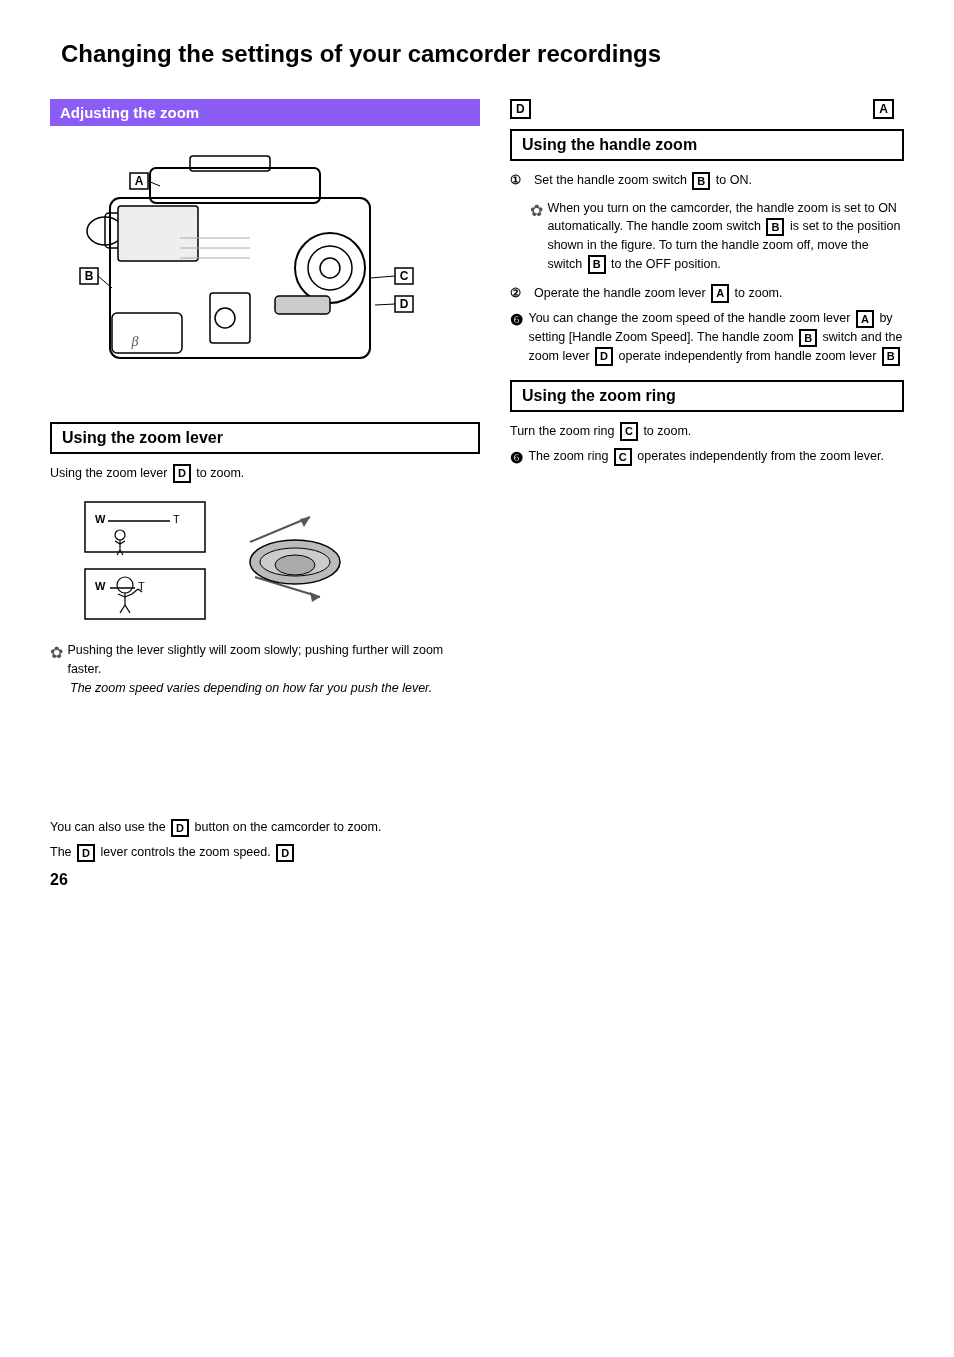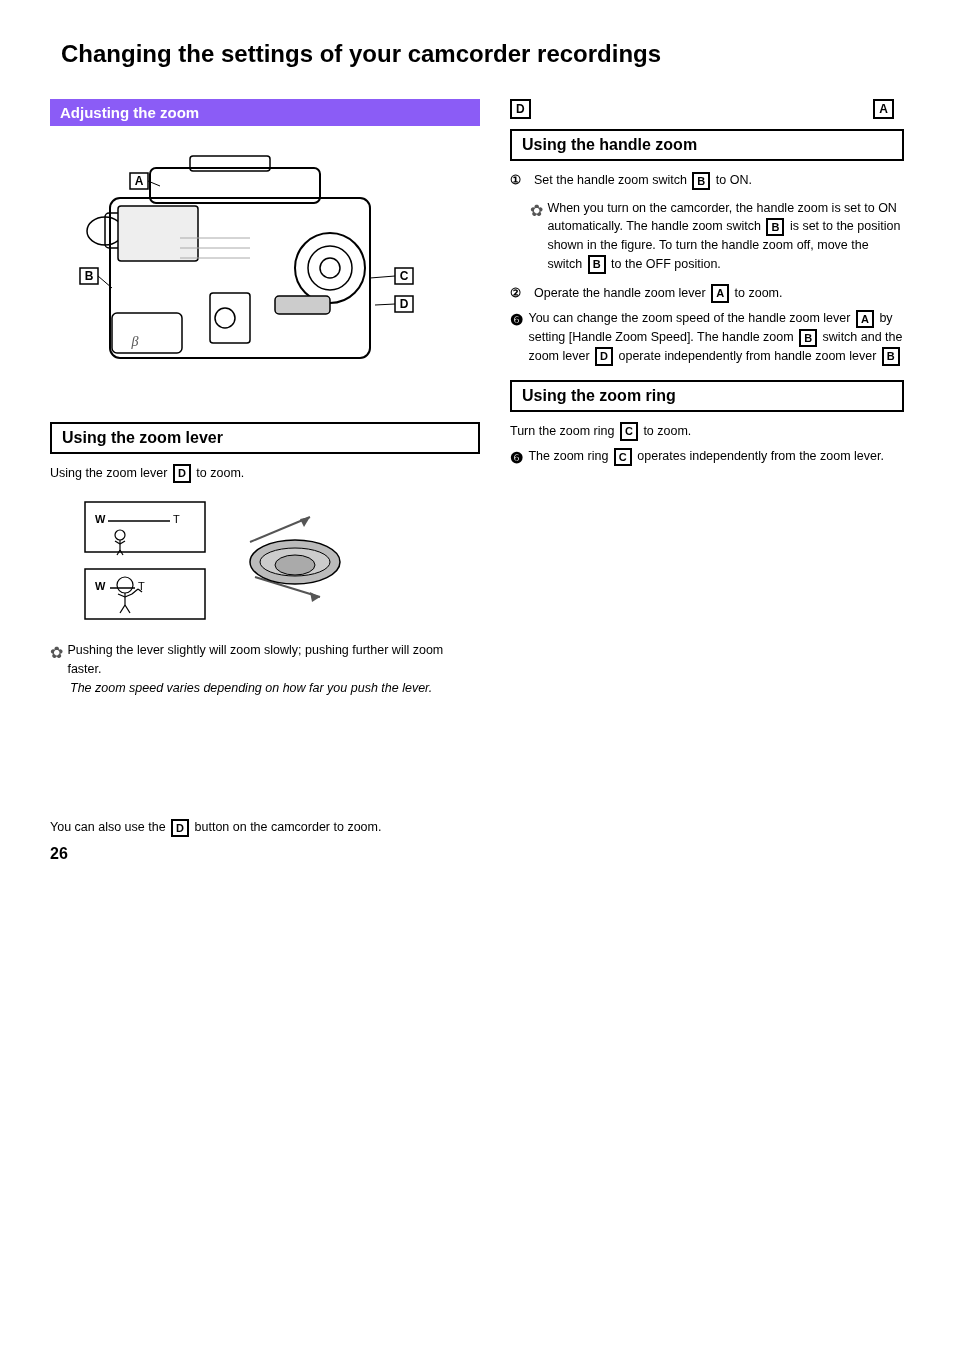--- a/index.html
+++ b/index.html
@@ -261,20 +261,26 @@
           <span>Pushing the lever slightly will zoom slowly; pushing further will zoom faster.</span>
         </div>
         <div class="body-text" style="margin-left:20px;font-style:italic;">The zoom speed varies depending on how far you push the lever.</div>
 
         <div style="margin-top: 120px;">
           <div class="body-text">
             <span>You can also use the</span>
             <span class="inline-badge">D</span>
             <span>button on the camcorder to zoom.</span>
           </div>
+          <div class="body-text">
+            <span>The</span>
+            <span class="inline-badge">D</span>
+            <span>lever controls the zoom speed.</span>
+            <span class="inline-badge">D</span>
+          </div>
         </div>
       </div>
     </div>
 
     <div class="right-col">
 
       <div style="display:flex; justify-content: space-between; margin-bottom: 10px; padding-right: 10px;">
         <span class="badge">D</span>
         <span class="badge">A</span>
       </div>

